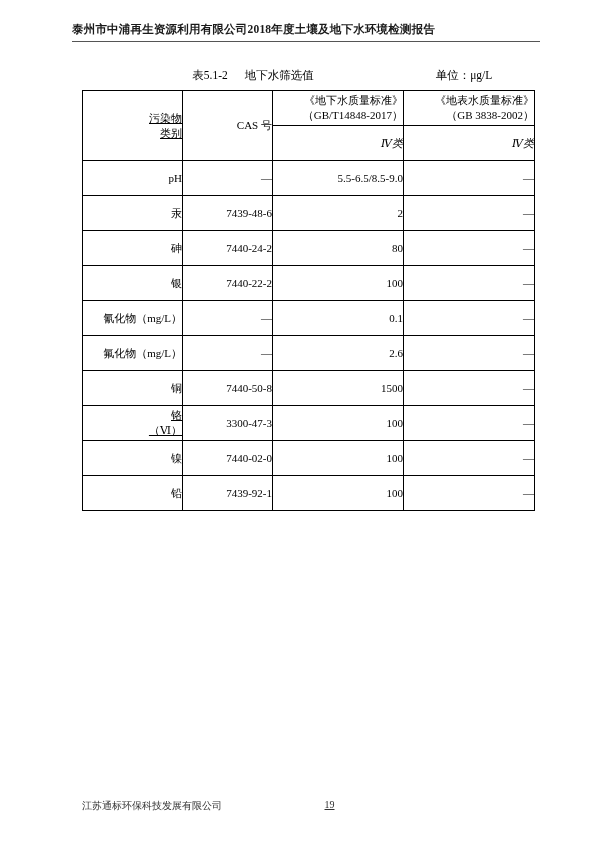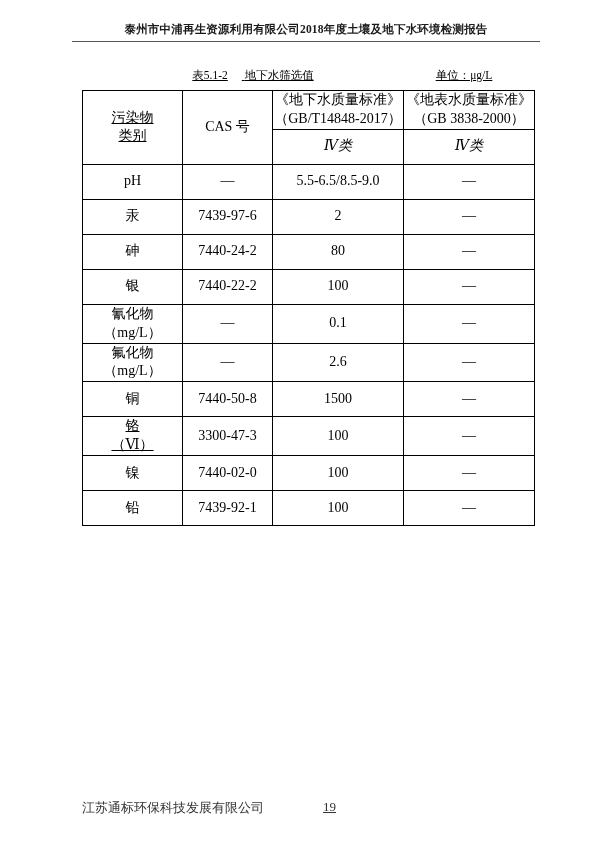--- a/index.html
+++ b/index.html
@@ -20,21 +20,21 @@
     width: 612px;
     height: 865px;
     box-sizing: border-box;
   }
   
   .header {
     position: absolute;
     top: 22px;
     left: 72px;
     width: 468px;
-    text-align: center;
+    text-align: left;
   }
   .header-title {
     font-size: 11.5px;
     font-weight: bold;
     letter-spacing: 0.2px;
     color: #1a1a1a;
     white-space: nowrap;
   }
   .header-rule {
     margin-top: 4px;
@@ -42,21 +42,20 @@
     width: 100%;
   }
   
   .caption-row {
     position: absolute;
     top: 68px;
     left: 82px;
     width: 452px;
     display: flex;
     font-size: 11.5px;
-    text-decoration: underline;
   }
   .caption-left {
     flex: 1;
     text-align: center;
     padding-left: 30px;
     white-space: nowrap;
   }
   .caption-left .tbl-num {
     margin-right: 14px;
   }
@@ -73,22 +72,22 @@
     width: 452px;
   }
   table.data {
     border-collapse: collapse;
     width: 452px;
     table-layout: fixed;
   }
   table.data td, table.data th {
     border: 1px solid #000000;
     font-weight: normal;
-    font-size: 14px;
-    text-align: center;
+    font-size: 11px;
+    text-align: right;
     vertical-align: middle;
     padding: 0;
     line-height: 1.35;
     height: 34px;
   }
   .col-a { width: 100px; }
   .col-b { width: 90px; }
   .col-c { width: 131px; }
   .col-d { width: 131px; }
 
@@ -102,21 +101,21 @@
   .body-cell { height: 34px; }
   .two-line { line-height: 1.25; }
   .two-line .l1, .two-line .l2 { display: block; text-decoration: underline; }
 
   
   .footer {
     position: absolute;
     bottom: 52px;
     left: 82px;
     width: 452px;
-    font-size: 13px;
+    font-size: 10px;
     color: #333333;
   }
   .footer-inner {
     position: relative;
     height: 14px;
   }
   .footer-left {
     position: absolute;
     left: 0;
     top: 0;
@@ -164,37 +163,37 @@
             <span class="l1">污染物</span>
             <span class="l2">类别</span>
           </td>
           <td class="hdr-cell" rowspan="2">CAS 号</td>
           <td class="hdr-cell">
             <span class="l1">《地下水质量标准》</span>
             <span class="l2">（GB/T14848-2017）</span>
           </td>
           <td class="hdr-cell">
             <span class="l1">《地表水质量标准》</span>
-            <span class="l2">（GB 3838-2000）</span>
+            <span class="l2">（GB 3838-2002）</span>
           </td>
         </tr>
         <tr>
           <td class="subhdr">Ⅳ类</td>
           <td class="subhdr">Ⅳ类</td>
         </tr>
 
         <tr>
           <td class="body-cell">pH</td>
           <td class="body-cell">—</td>
           <td class="body-cell">5.5-6.5/8.5-9.0</td>
           <td class="body-cell">—</td>
         </tr>
         <tr>
           <td class="body-cell">汞</td>
-          <td class="body-cell">7439-97-6</td>
+          <td class="body-cell">7439-48-6</td>
           <td class="body-cell">2</td>
           <td class="body-cell">—</td>
         </tr>
         <tr>
           <td class="body-cell">砷</td>
           <td class="body-cell">7440-24-2</td>
           <td class="body-cell">80</td>
           <td class="body-cell">—</td>
         </tr>
         <tr>

